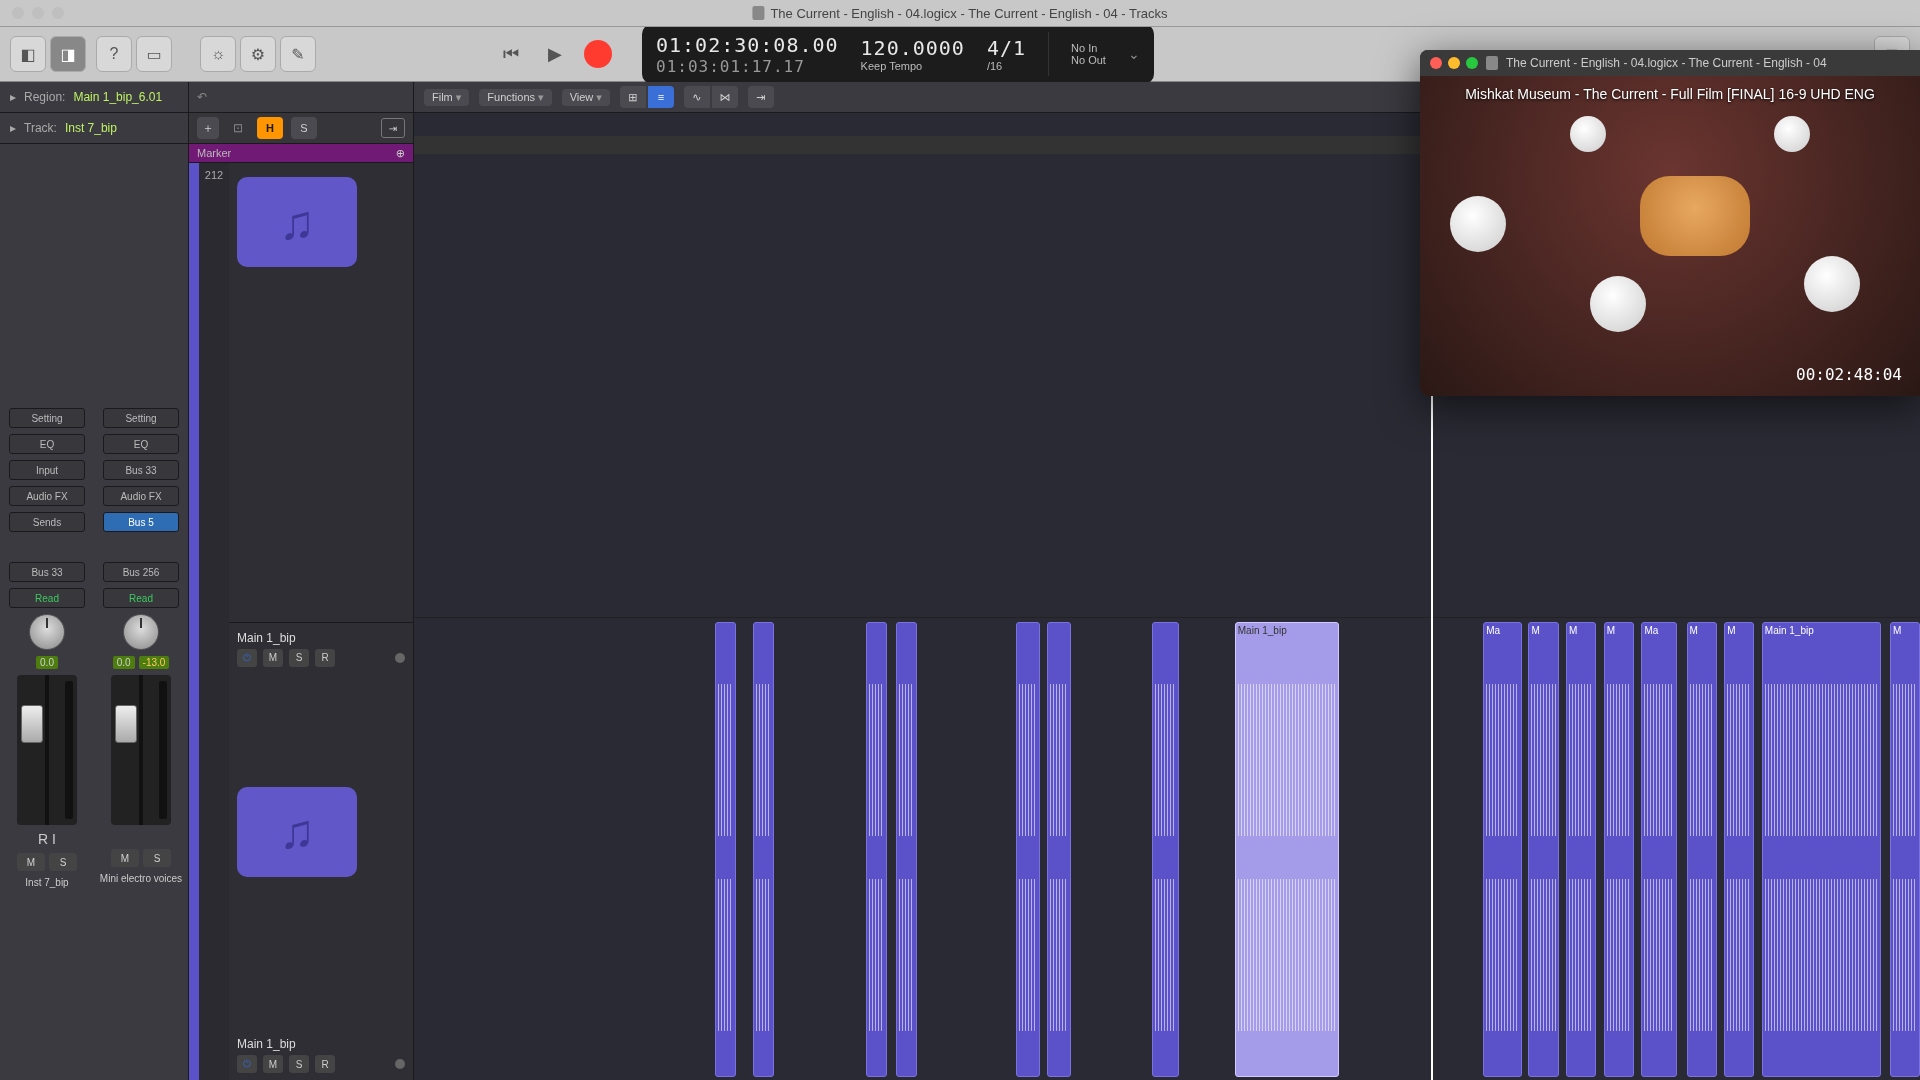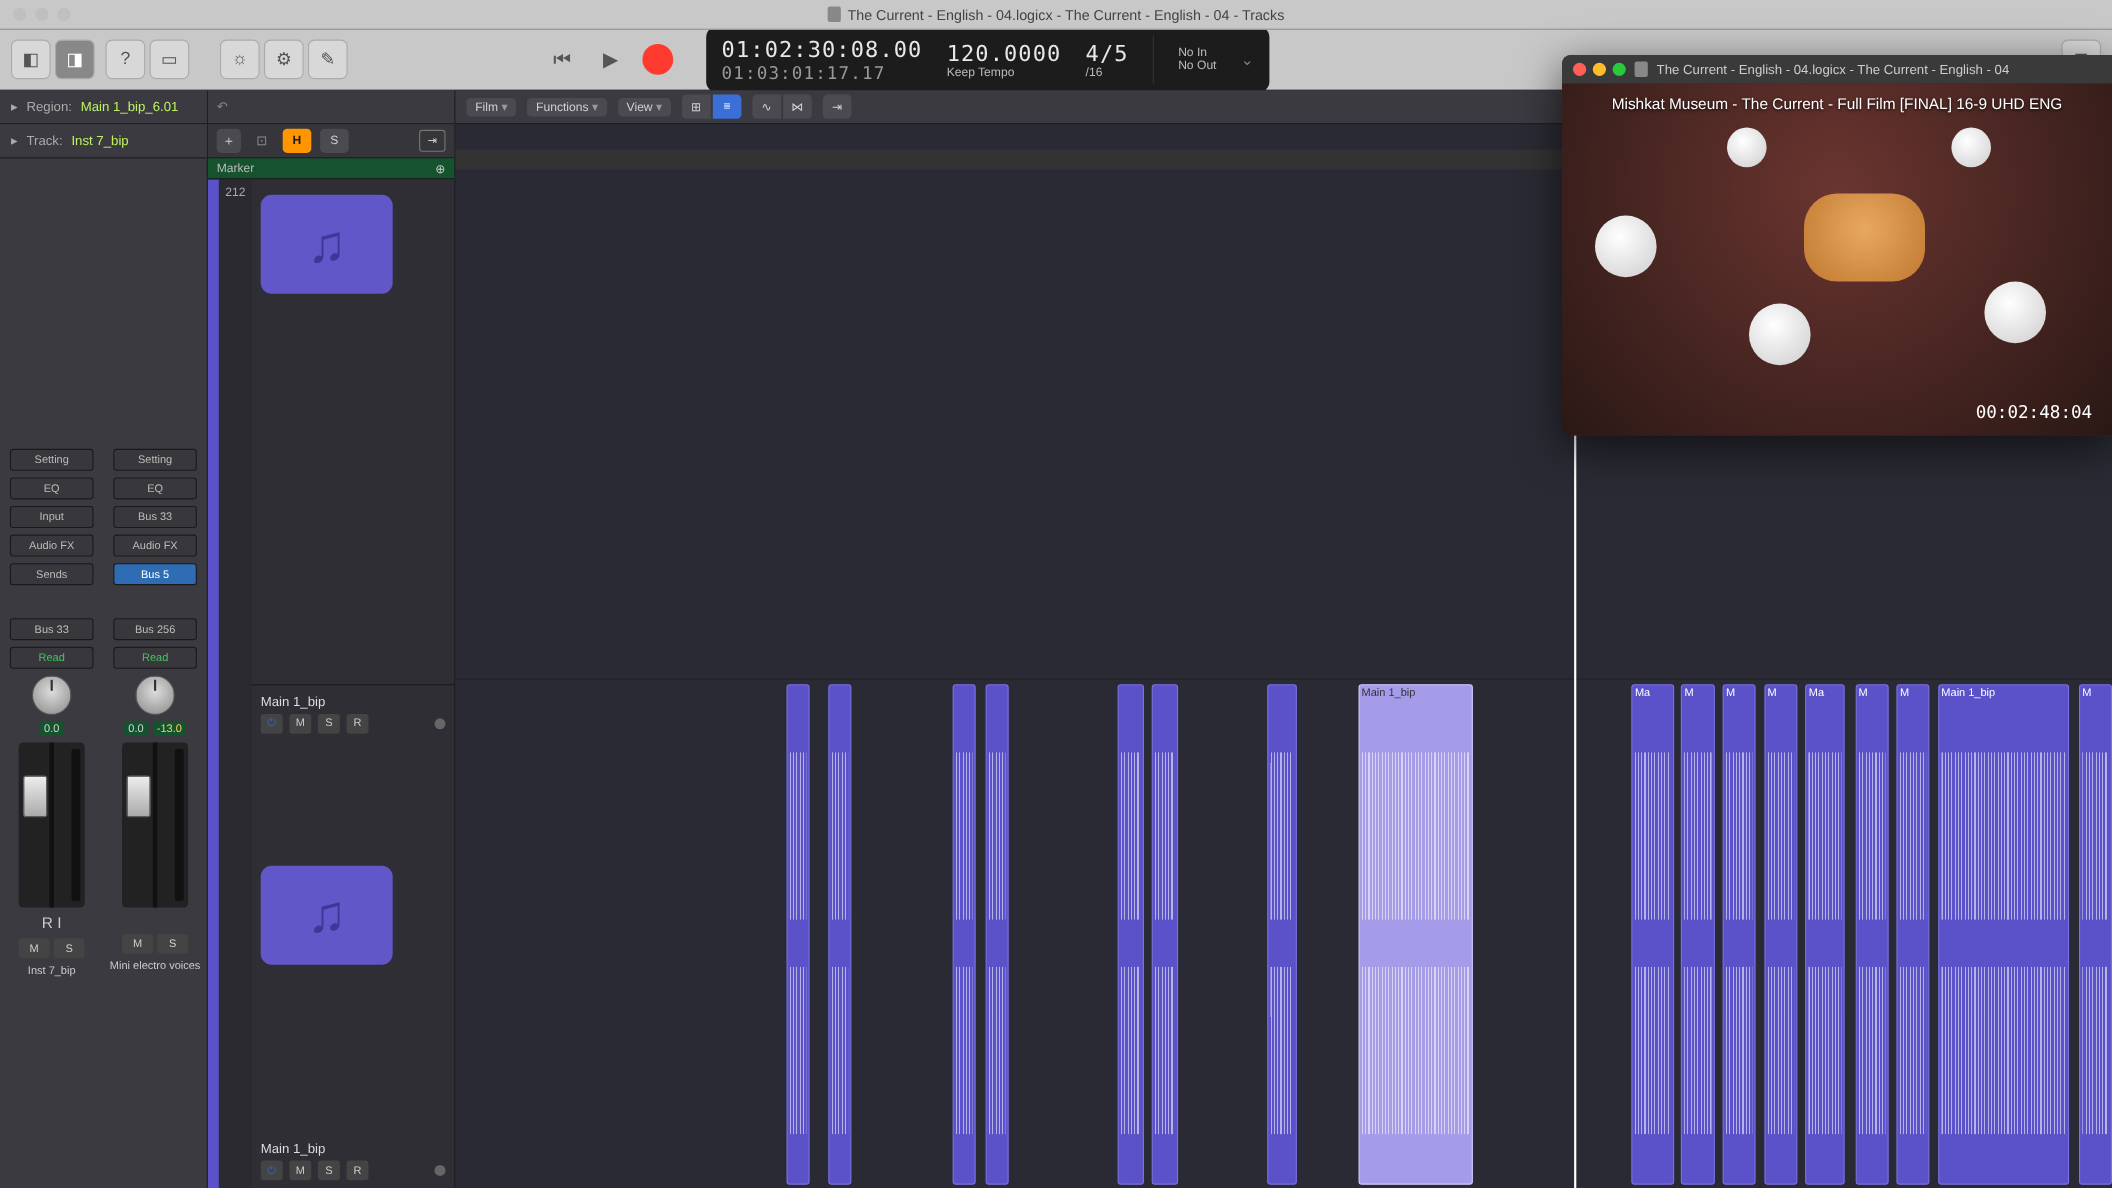--- a/index.html
+++ b/index.html
@@ -41,39 +41,39 @@
 .arrange{flex:1;background:#2a2a34;position:relative;overflow:hidden}
 
 .inspector-body{flex:1;display:flex;padding-top:260px}
 .strip{flex:1;display:flex;flex-direction:column;align-items:center;gap:6px;padding:4px}
 .slot{width:74px;height:18px;border:1px solid #1a1a1e;background:#38383c;border-radius:3px;font-size:10px;display:flex;align-items:center;justify-content:center;color:#bbb}
 .slot.send{background:#2e6db3;color:#fff}
 .slot.read{color:var(--accent-green)}
 .knob{width:34px;height:34px;border-radius:50%;background:radial-gradient(circle at 50% 40%,#ddd,#888);border:1px solid #555;position:relative}
 .knob:after{content:"";position:absolute;left:50%;top:3px;width:2px;height:10px;background:#333;transform:translateX(-50%)}
 .valrow{display:flex;gap:4px;font-size:10px}
-.valrow span{background:#14532d;padding:1px 4px;border-radius:2px}
+.valrow span{background:#4d7c0f;padding:1px 4px;border-radius:2px}
 .fader{width:60px;height:150px;background:#222;border-radius:4px;position:relative;display:flex;justify-content:center}
 .fader .track{width:4px;height:100%;background:#111;margin-top:0}
 .fader .cap{position:absolute;top:30px;left:4px;width:20px;height:36px;background:linear-gradient(#eee,#aaa);border-radius:3px;border:1px solid #666}
 .fader .meter{position:absolute;right:4px;top:6px;bottom:6px;width:8px;background:#111;border-radius:2px}
 .ms-row{display:flex;gap:4px}
 .ms-row span{width:28px;height:18px;background:#444;border-radius:3px;display:flex;align-items:center;justify-content:center;font-size:10px}
 .strip-name{font-size:10px;color:#ccc;text-align:center}
 
 .track-list-toolbar{height:30px;background:var(--bg-panel);display:flex;align-items:center;gap:8px;padding:0 8px;border-bottom:1px solid var(--border)}
 .pill{padding:2px 8px;border-radius:4px;background:#4a4a50;font-size:11px}
 .pill.dd:after{content:" ▾";color:#999}
 .btn-sq{width:26px;height:22px;background:#4a4a50;border-radius:4px;display:flex;align-items:center;justify-content:center;font-size:11px}
 .btn-sq.h{background:var(--accent-orange);color:#1a1a1a;font-weight:bold}
 .track-header-row{height:30px;background:#35353a;display:flex;align-items:center;padding:0 8px;gap:8px;border-bottom:1px solid var(--border)}
 .track-header-row .plus{width:22px;height:22px;background:#4a4a50;border-radius:4px;display:flex;align-items:center;justify-content:center}
 .track-header-row .freeze{width:22px;height:22px;border-radius:4px;display:flex;align-items:center;justify-content:center;color:#888}
 .track-header-row .io{margin-left:auto;width:22px;height:18px;border:1px solid #777;border-radius:3px;display:flex;align-items:center;justify-content:center;font-size:10px}
-.marker-row{height:18px;background:#14532d;border-bottom:1px solid var(--border);display:flex;align-items:center;padding:0 8px;font-size:11px;color:#bbb;position:relative}
+.marker-row{height:18px;background:#701a75;border-bottom:1px solid var(--border);display:flex;align-items:center;padding:0 8px;font-size:11px;color:#bbb;position:relative}
 .marker-row .add{margin-left:auto;color:#ccc}
 .vbar{width:10px;background:#5b52c9}
 .num-col{width:30px;background:#2a2a30;color:#aaa;font-size:11px;display:flex;flex-direction:column}
 .num-cell{flex:1;display:flex;align-items:flex-start;justify-content:center;padding-top:6px}
 .track-rows{flex:1;display:flex;flex-direction:column}
 .track-row{flex:1;border-bottom:1px solid var(--border);display:flex;flex-direction:column;padding:8px;position:relative}
 .track-icon{width:120px;height:90px;background:#6157c8;border-radius:10px;display:flex;align-items:center;justify-content:center;color:#3d3896;font-size:48px;margin:6px 0}
 .tname{font-size:12px;color:#ddd;margin-bottom:4px}
 .tbtns{display:flex;gap:6px}
 .tbtns span{width:20px;height:18px;background:#444;border-radius:3px;display:flex;align-items:center;justify-content:center;font-size:10px;color:#ccc}
@@ -155,21 +155,21 @@
   <div class="lcd" style="margin-left:20px">
     <div class="lcd-col">
       <div class="lcd-smpte" style="font-size:20px">01:02:30:08.00</div>
       <div class="lcd-bbt" style="font-size:16px">01:03:01:17.17</div>
     </div>
     <div class="lcd-col">
       <div class="lcd-smpte" style="font-size:20px">120.0000</div>
       <div class="lcd-label">Keep Tempo</div>
     </div>
     <div class="lcd-col">
-      <div class="lcd-smpte" style="font-size:20px">4/5</div>
+      <div class="lcd-smpte" style="font-size:20px">4/1</div>
       <div class="lcd-label">/16</div>
     </div>
     <div class="lcd-sep"></div>
     <div class="lcd-col">
       <div class="lcd-label">No In</div>
       <div class="lcd-label">No Out</div>
     </div>
     <div style="color:#888;font-size:14px">⌄</div>
   </div>
 

